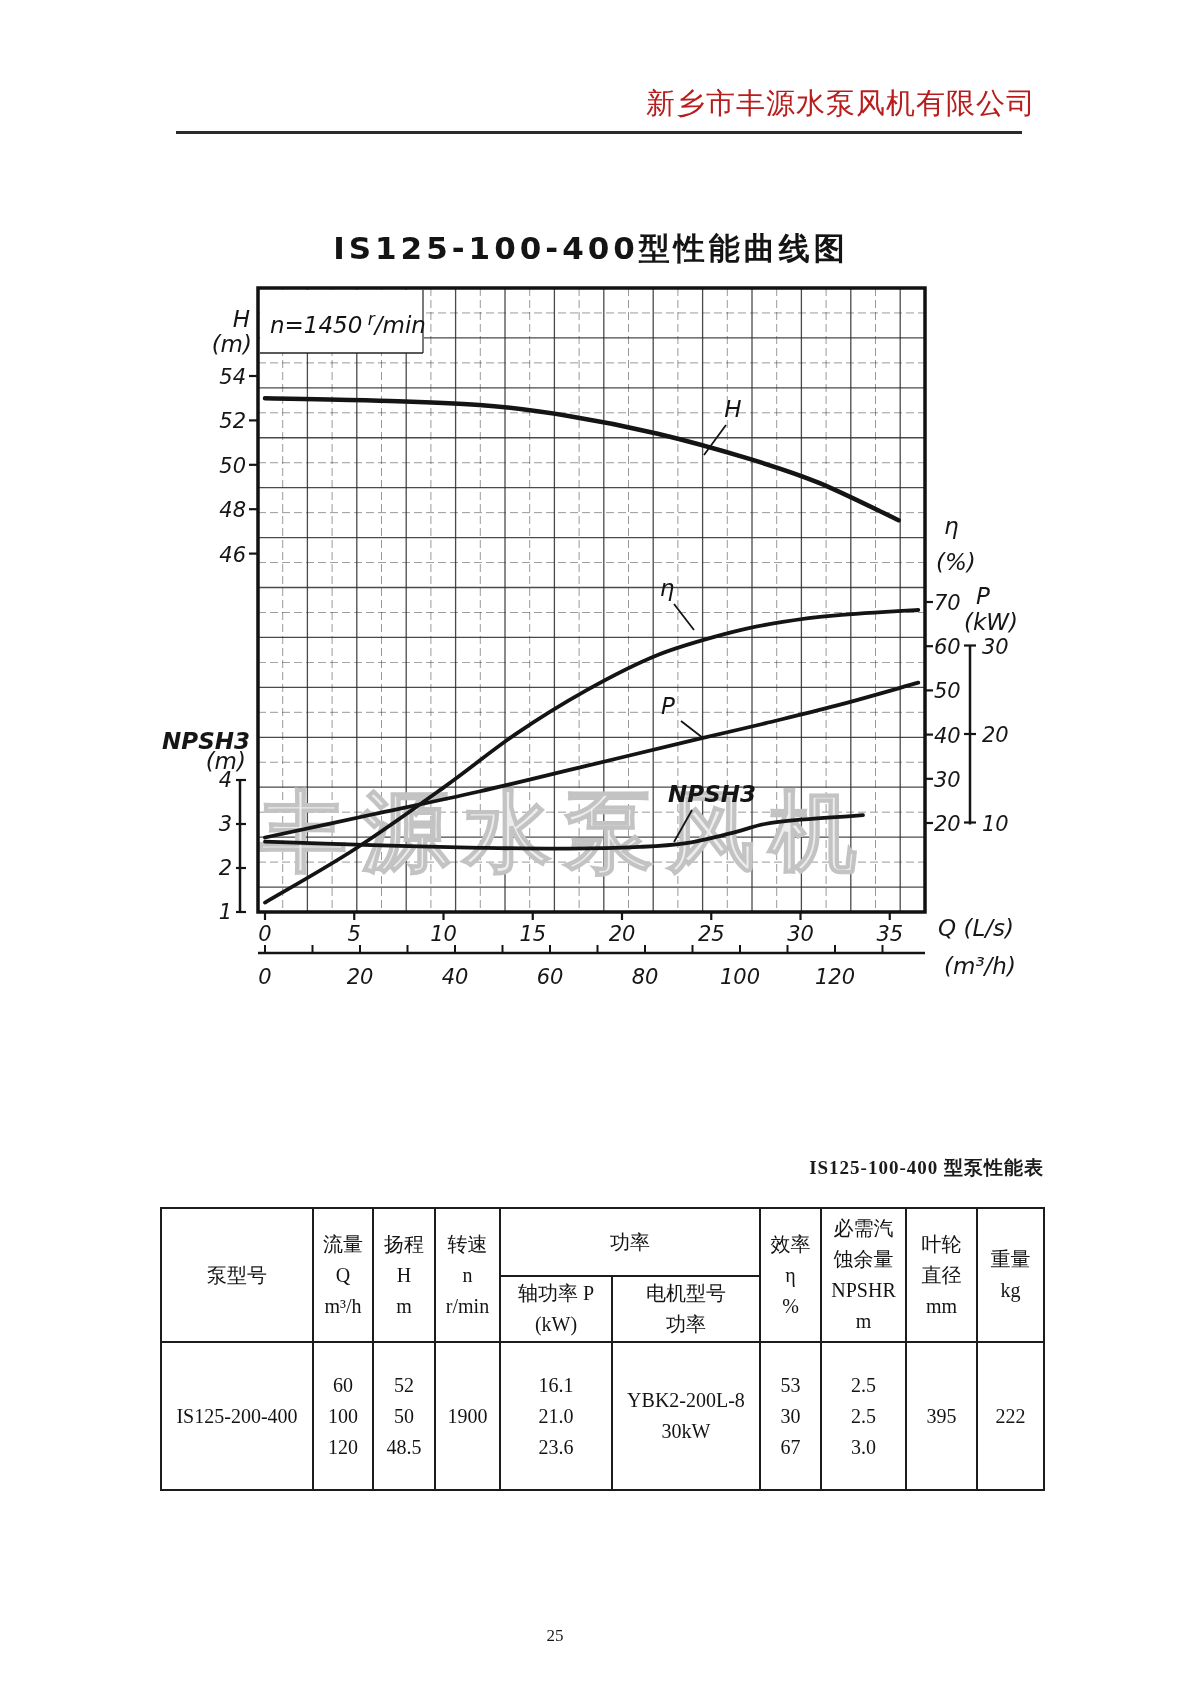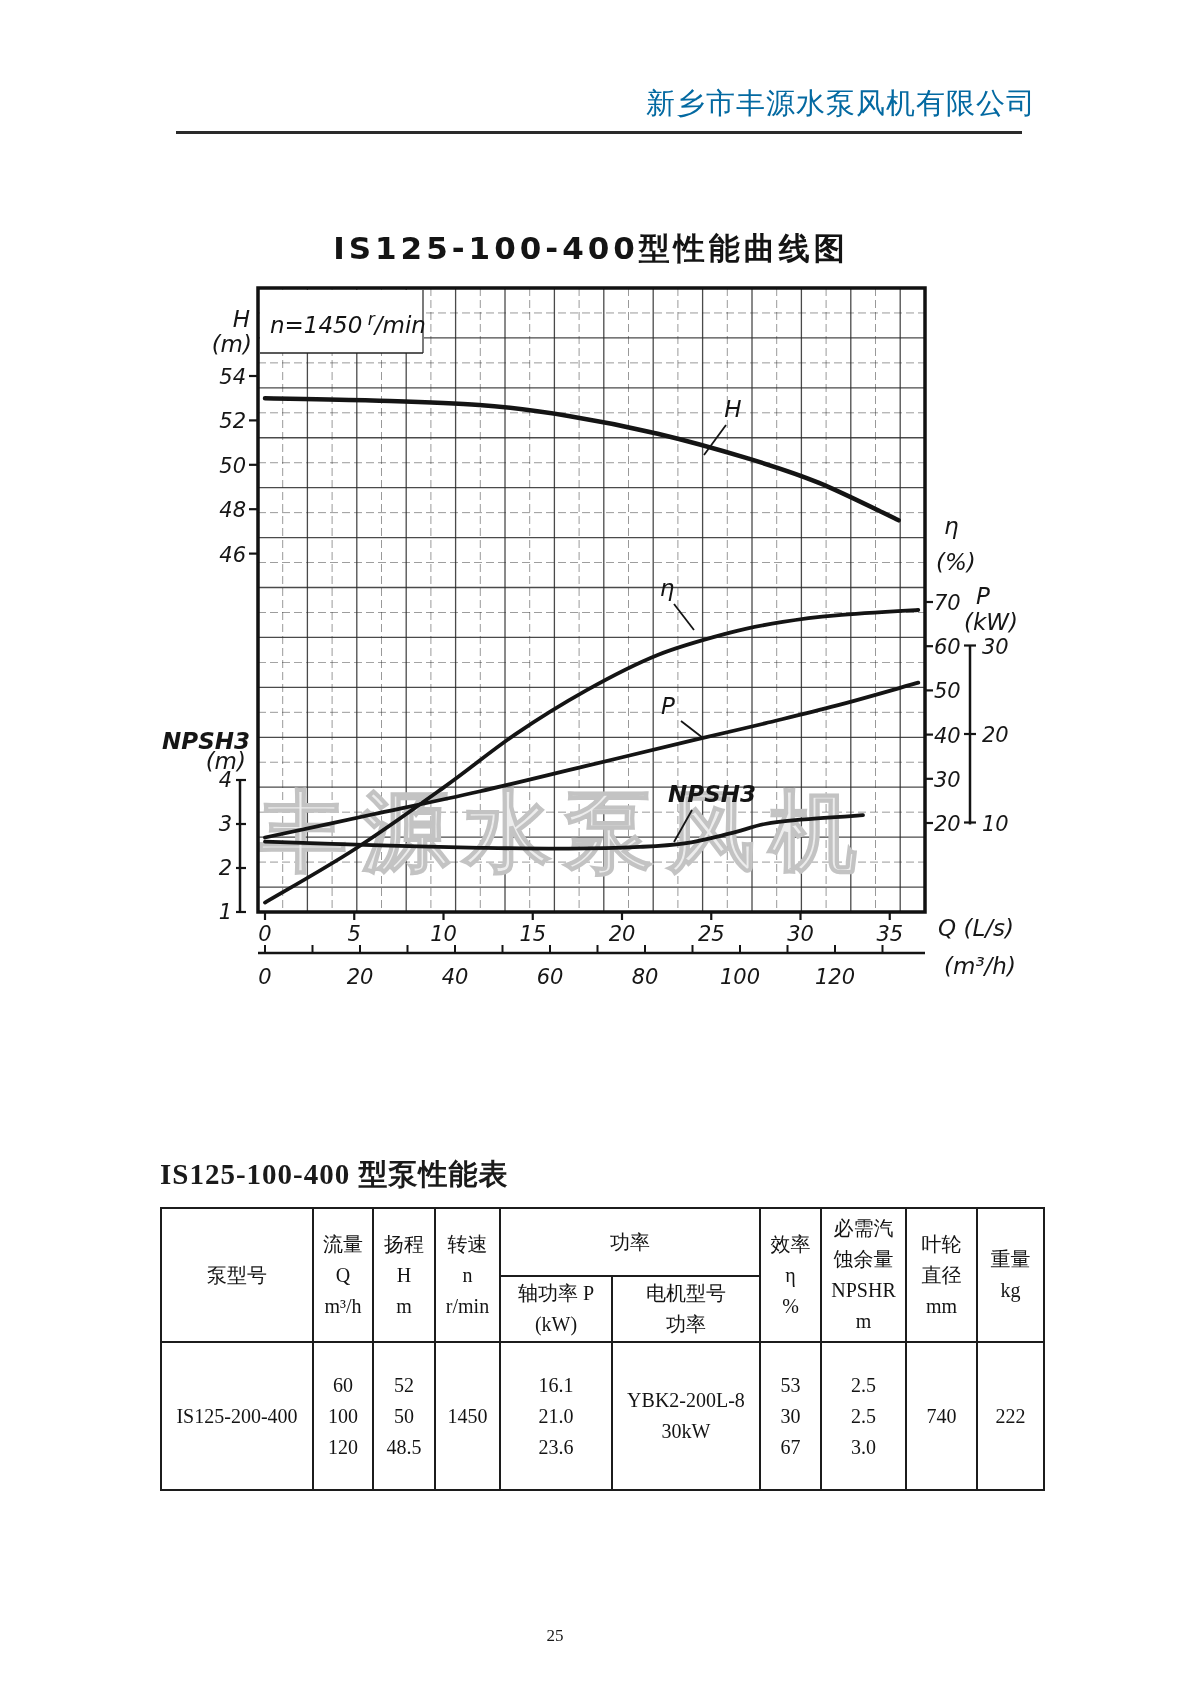--- a/index.html
+++ b/index.html
@@ -4,36 +4,36 @@
 <style>
   html,body{margin:0;padding:0;background:#9a9a9a;}
   .page{
     position:relative;width:1200px;height:1698px;background:#ffffff;
     margin:0 auto;overflow:hidden;color:#1a1a1a;
     font-family:"Liberation Serif",serif;
   }
   .company{
     position:absolute;top:84px;left:646px;width:380px;
     font-family:"Liberation Sans",sans-serif;
-    font-size:29px;letter-spacing:1px;white-space:nowrap;color:#0369a1;
+    font-size:29px;letter-spacing:1px;white-space:nowrap;color:#b91c1c;
   }
   .header-rule{
     position:absolute;top:131px;left:176px;width:846px;height:3px;background:#2a2a2a;
   }
   svg.chart{position:absolute;left:150px;top:200px;}
   .c-title{font-family:"DejaVu Sans",sans-serif;font-size:31px;font-weight:600;letter-spacing:4px;fill:#141414;}
   .axis-num{font-family:"DejaVu Sans",sans-serif;font-style:italic;font-size:21px;fill:#161616;}
   .axis-name{font-family:"DejaVu Sans",sans-serif;font-style:italic;font-size:23px;fill:#161616;}
   .curve-lbl{font-family:"DejaVu Sans",sans-serif;font-style:italic;font-size:23px;fill:#141414;}
   .anno{font-family:"DejaVu Sans",sans-serif;font-style:italic;font-size:23px;fill:#141414;}
   .wm{font-family:"Liberation Sans",sans-serif;font-weight:bold;
       fill:#ededed;stroke:#c3c3c3;stroke-width:1.5px;}
   .tbl-title{
-    position:absolute;top:1155px;left:160px;width:884px;text-align:left;
-    font-weight:bold;font-size:29px;letter-spacing:1px;
+    position:absolute;top:1155px;left:160px;width:884px;text-align:right;
+    font-weight:bold;font-size:19px;letter-spacing:1px;
   }
   table.perf{
     position:absolute;top:1207px;left:160px;border-collapse:collapse;
     table-layout:fixed;font-size:20px;text-align:center;color:#141414;
   }
   table.perf td{
     border:2px solid #1c1c1c;white-space:pre-line;vertical-align:middle;
     padding:0 2px;line-height:1.55;
   }
   .pagenum{
@@ -258,32 +258,32 @@
 功率</td>
       </tr>
       <tr style="height:148px">
         <td>IS125-200-400</td>
         <td>60
 100
 120</td>
         <td>52
 50
 48.5</td>
-        <td>1450</td>
+        <td>1900</td>
         <td>16.1
 21.0
 23.6</td>
         <td>YBK2-200L-8
 30kW</td>
         <td>53
 30
 67</td>
         <td>2.5
 2.5
 3.0</td>
-        <td>740</td>
+        <td>395</td>
         <td>222</td>
       </tr>
     </tbody>
   </table>
 
   <div class="pagenum">25</div>
 </div>
 
 </body></html>

